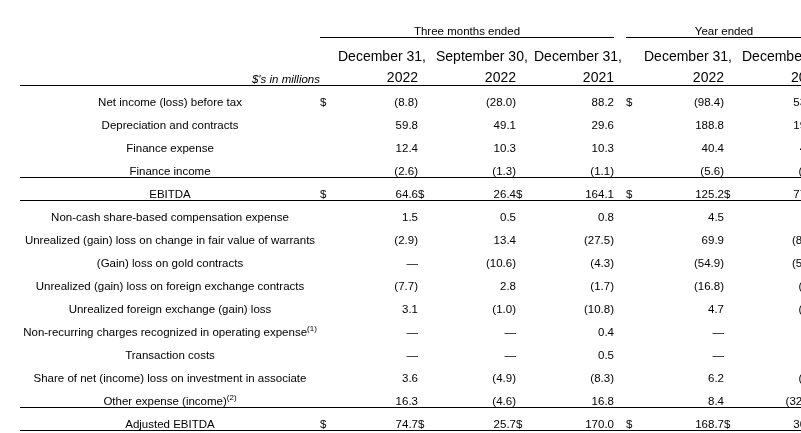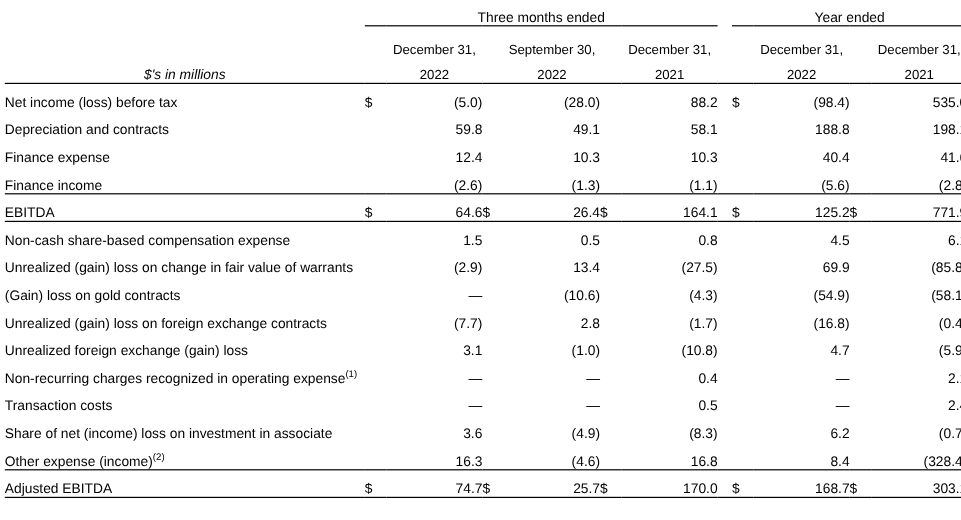--- a/index.html
+++ b/index.html
@@ -11,21 +11,21 @@
     width: 801px;
     height: 433px;
     font-family: "Liberation Sans", sans-serif;
     color: #000000;
     overflow: hidden;
   }
   .sheet {
     position: relative;
     width: 801px;
     height: 433px;
-    padding: 0;
+    padding: 16px;
     box-sizing: border-box;
   }
   table.fin {
     width: 793px;
     margin-left: 4px;
     border-collapse: collapse;
     table-layout: fixed;
     font-size: 11.5px;
   }
   table.fin td, table.fin th {
@@ -36,51 +36,51 @@
   
   col.c-label  { width: 300px; }
   col.c-cur    { width: 18px; }
   col.c-num    { width: 80px; }
   col.c-gap    { width: 12px; }
 
   .row-h { height: 21px; }
   .row-d { height: 23px; }
 
   .lbl {
-    text-align: left;
+    text-align: center;
     padding-left: 4px;
     white-space: nowrap;
     margin-left: 19px;
   }
   .num {
     text-align: right;
     padding-right: 6px;
     white-space: nowrap;
   }
   .cur {
     text-align: left;
     padding-left: 2px;
     white-space: nowrap;
   }
   .hdr-group {
     text-align: center;
     font-size: 11.5px;
     padding-bottom: 3px;
   }
   .hdr-sub {
-    text-align: center;
+    text-align: right;
     padding-right: 6px;
-    font-size: 11px;
+    font-size: 14px;
     white-space: nowrap;
   }
   .units {
     font-style: italic;
     font-size: 11.5px;
     padding-left: 4px;
-    text-align: center;
+    text-align: right;
     white-space: nowrap;
   }
   sup { font-size: 8px; vertical-align: super; line-height: 0; }
   .spacer-row { height: 6px; }
 </style>
 </head>
 <body>
 
 <div class="sheet">
   <table class="fin">
@@ -139,39 +139,39 @@
       <td class="hdr-sub">2022</td>
       <td class="cur"></td>
       <td class="hdr-sub">2021</td>
     </tr>
 
     </tbody>
       <tbody id="rows-body">
         <tr class="row-d">
           <td class="lbl">Net income (loss) before tax</td>
           <td class="cur">$</td>
-          <td class="num">(5.0)</td>
+          <td class="num">(8.8)</td>
           <td class="cur"></td>
           <td class="num">(28.0)</td>
           <td class="cur"></td>
           <td class="num">88.2</td>
           <td></td>
           <td class="cur">$</td>
           <td class="num">(98.4)</td>
           <td class="cur"></td>
           <td class="num">535.0</td>
         </tr>
         <tr class="row-d">
           <td class="lbl">Depreciation and contracts</td>
           <td class="cur"></td>
           <td class="num">59.8</td>
           <td class="cur"></td>
           <td class="num">49.1</td>
           <td class="cur"></td>
-          <td class="num">58.1</td>
+          <td class="num">29.6</td>
           <td></td>
           <td class="cur"></td>
           <td class="num">188.8</td>
           <td class="cur"></td>
           <td class="num">198.1</td>
         </tr>
         <tr class="row-d">
           <td class="lbl">Finance expense</td>
           <td class="cur"></td>
           <td class="num">12.4</td>

